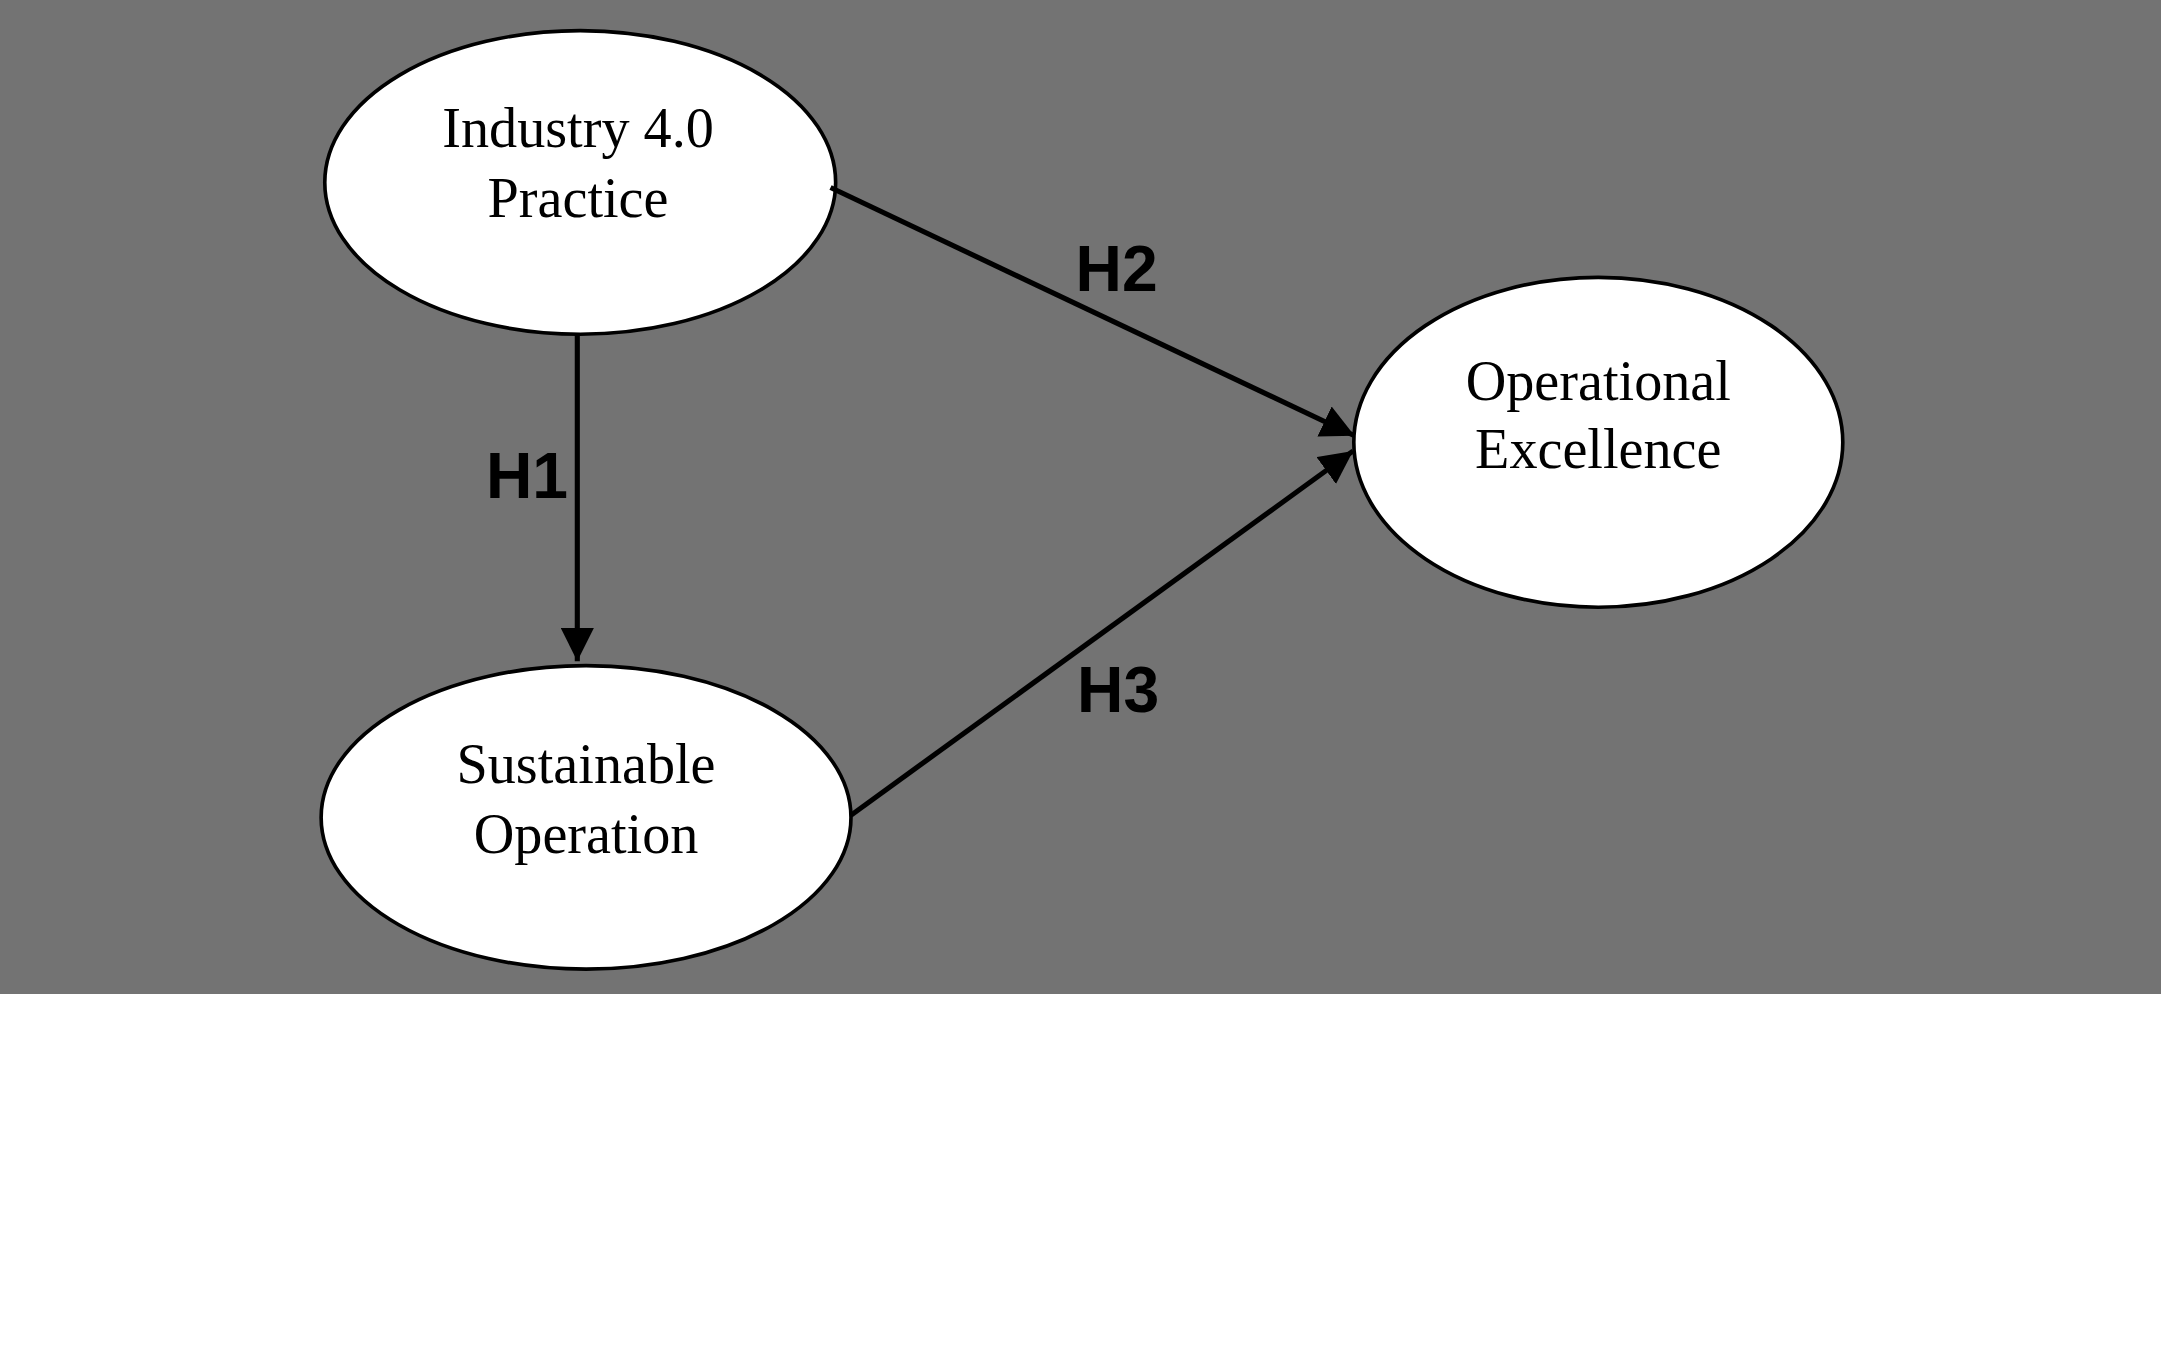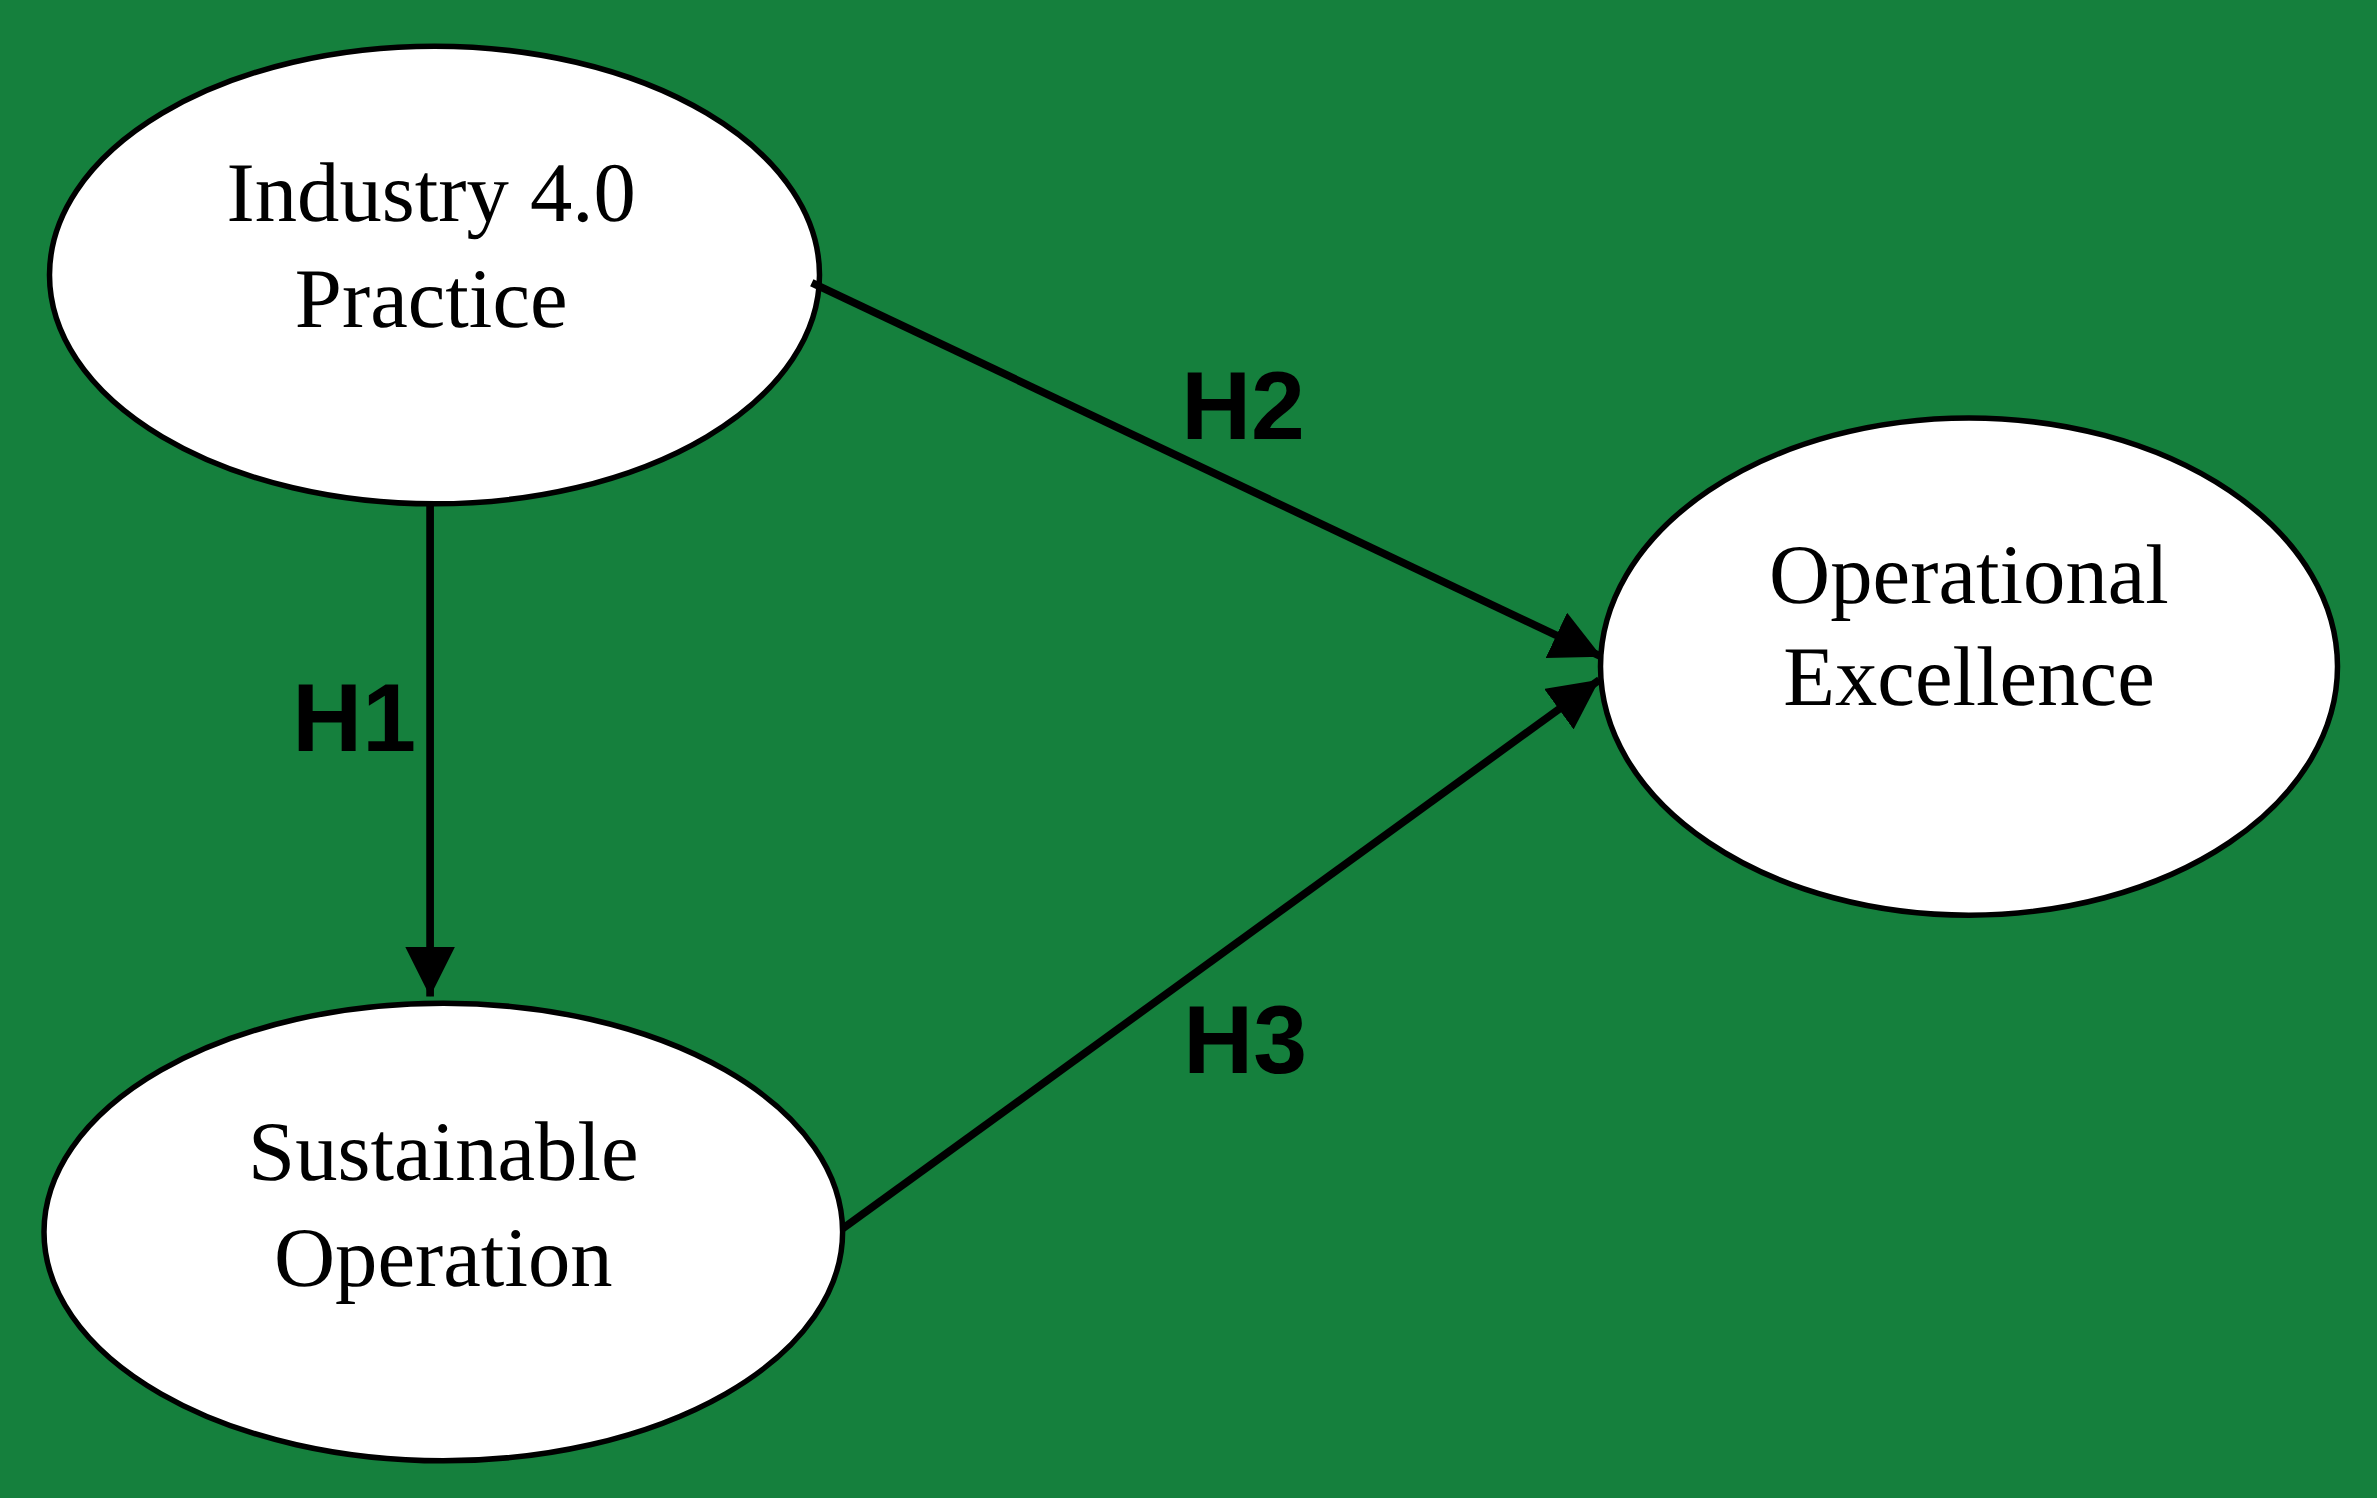--- a/index.html
+++ b/index.html
@@ -3,22 +3,22 @@
 <meta charset="utf-8">
 <style>
   html, body {
     margin: 0;
     padding: 0;
     background: #ffffff;
   }
   .canvas {
     position: relative;
     width: 2161px;
-    height: 1362px;
-    background: #15803d;
+    height: 994px;
+    background: #737373;
     overflow: hidden;
   }
   .canvas svg {
     display: block;
     width: 100%;
     height: 100%;
   }
   .node-label {
     font-family: "Liberation Serif", "DejaVu Serif", serif;
     font-size: 77px;

